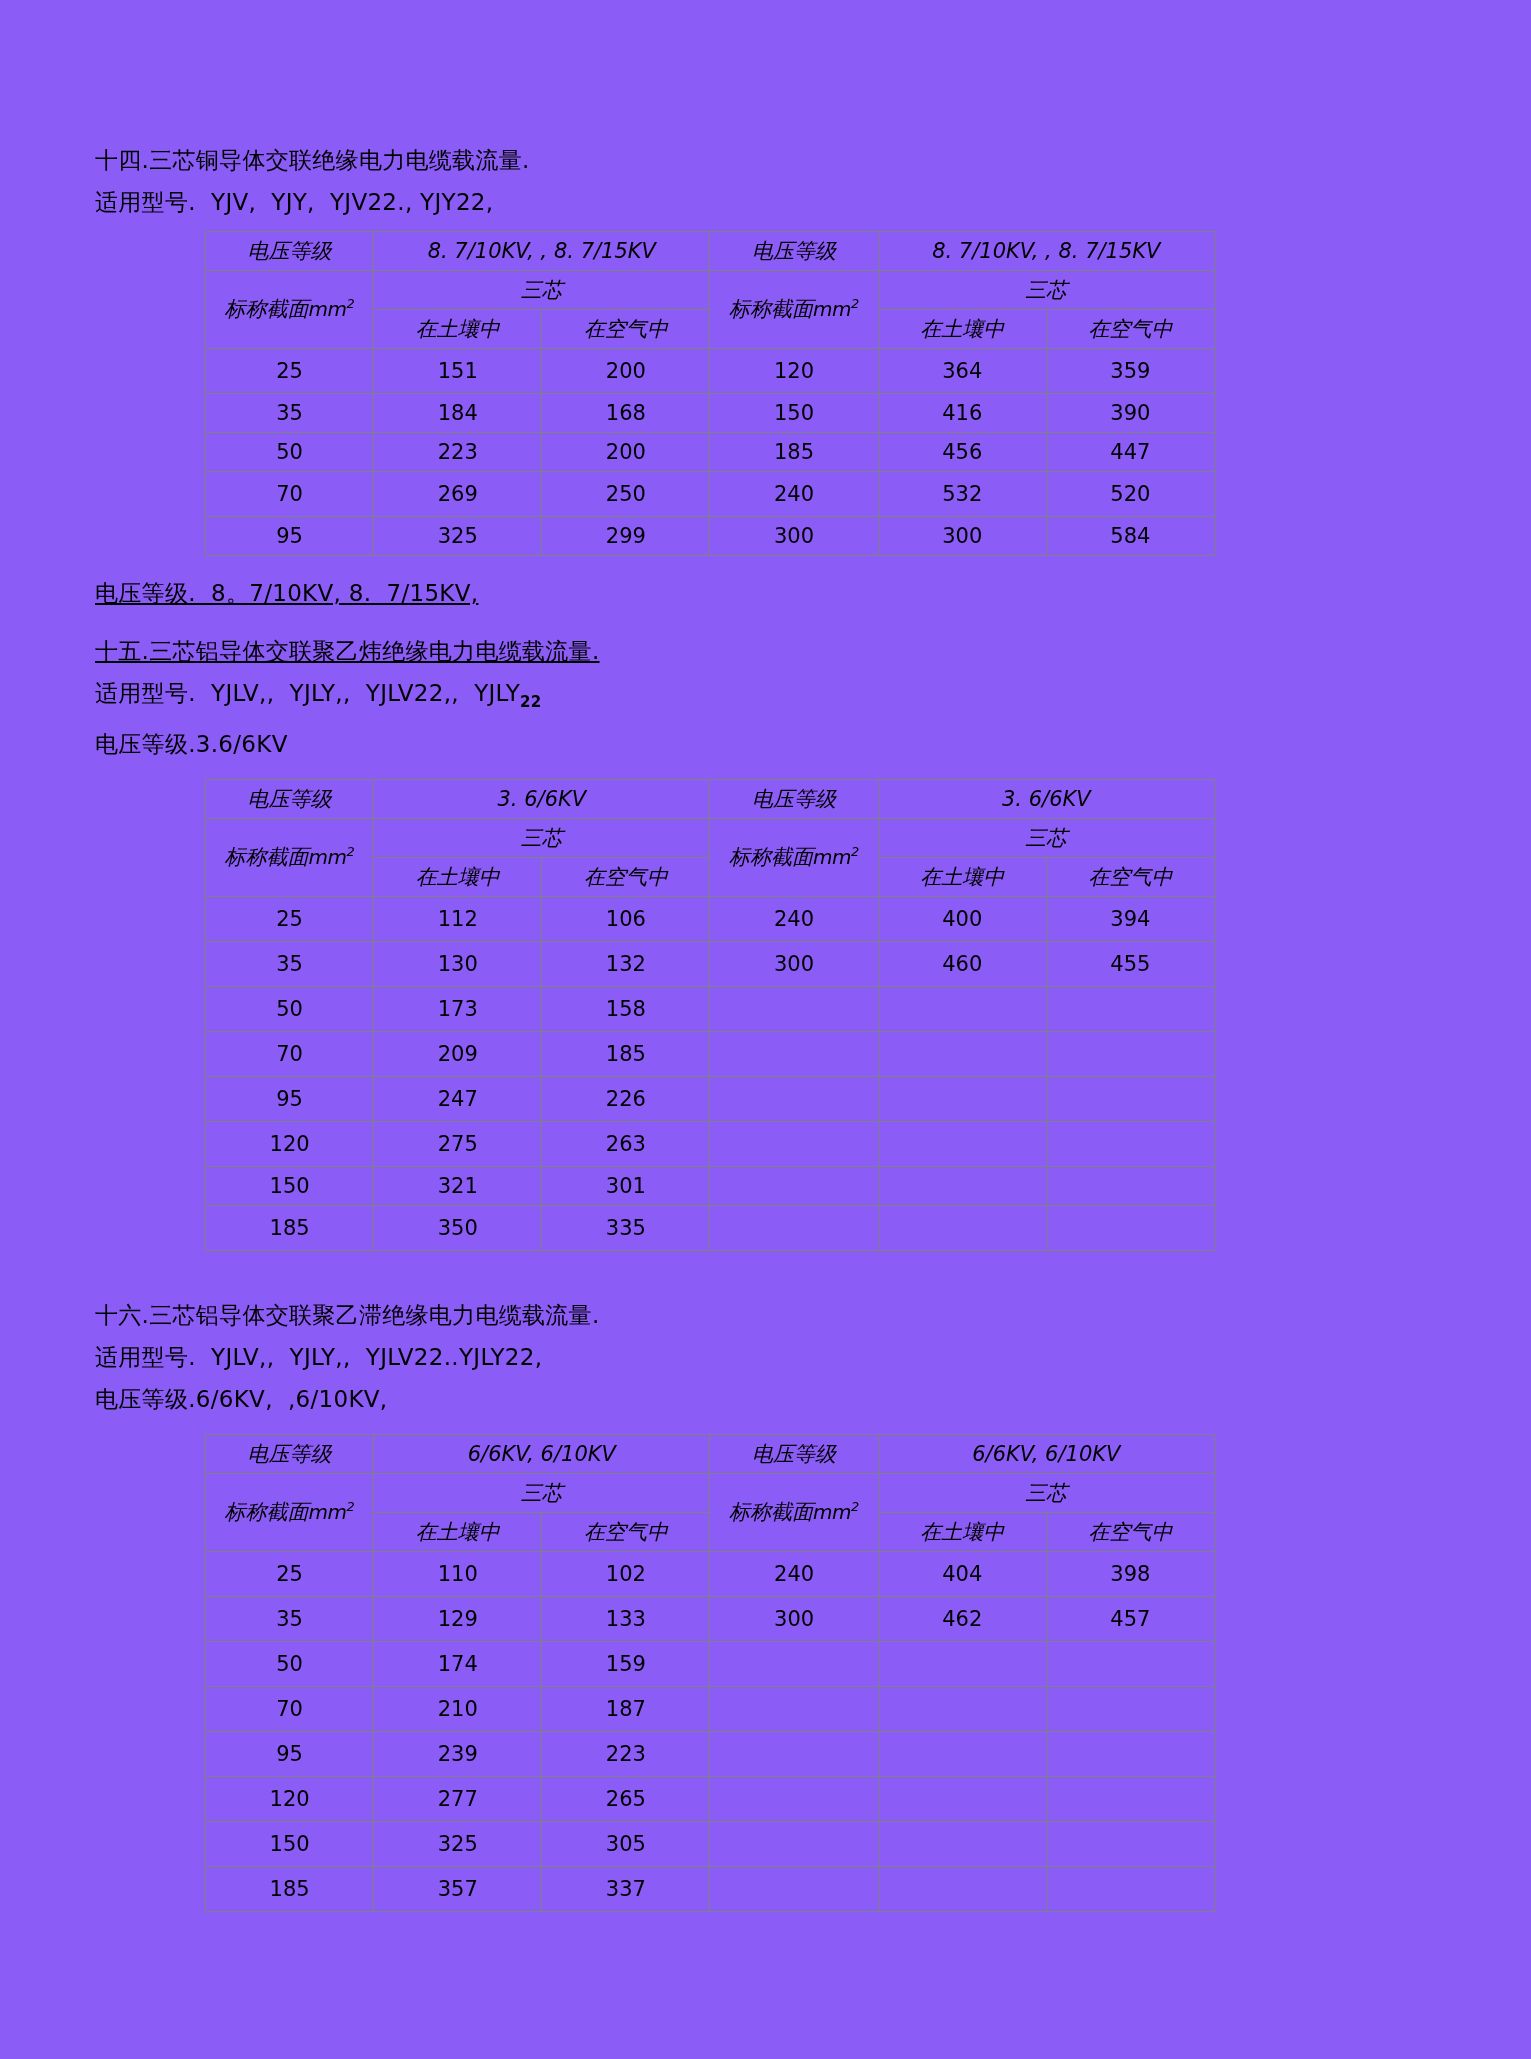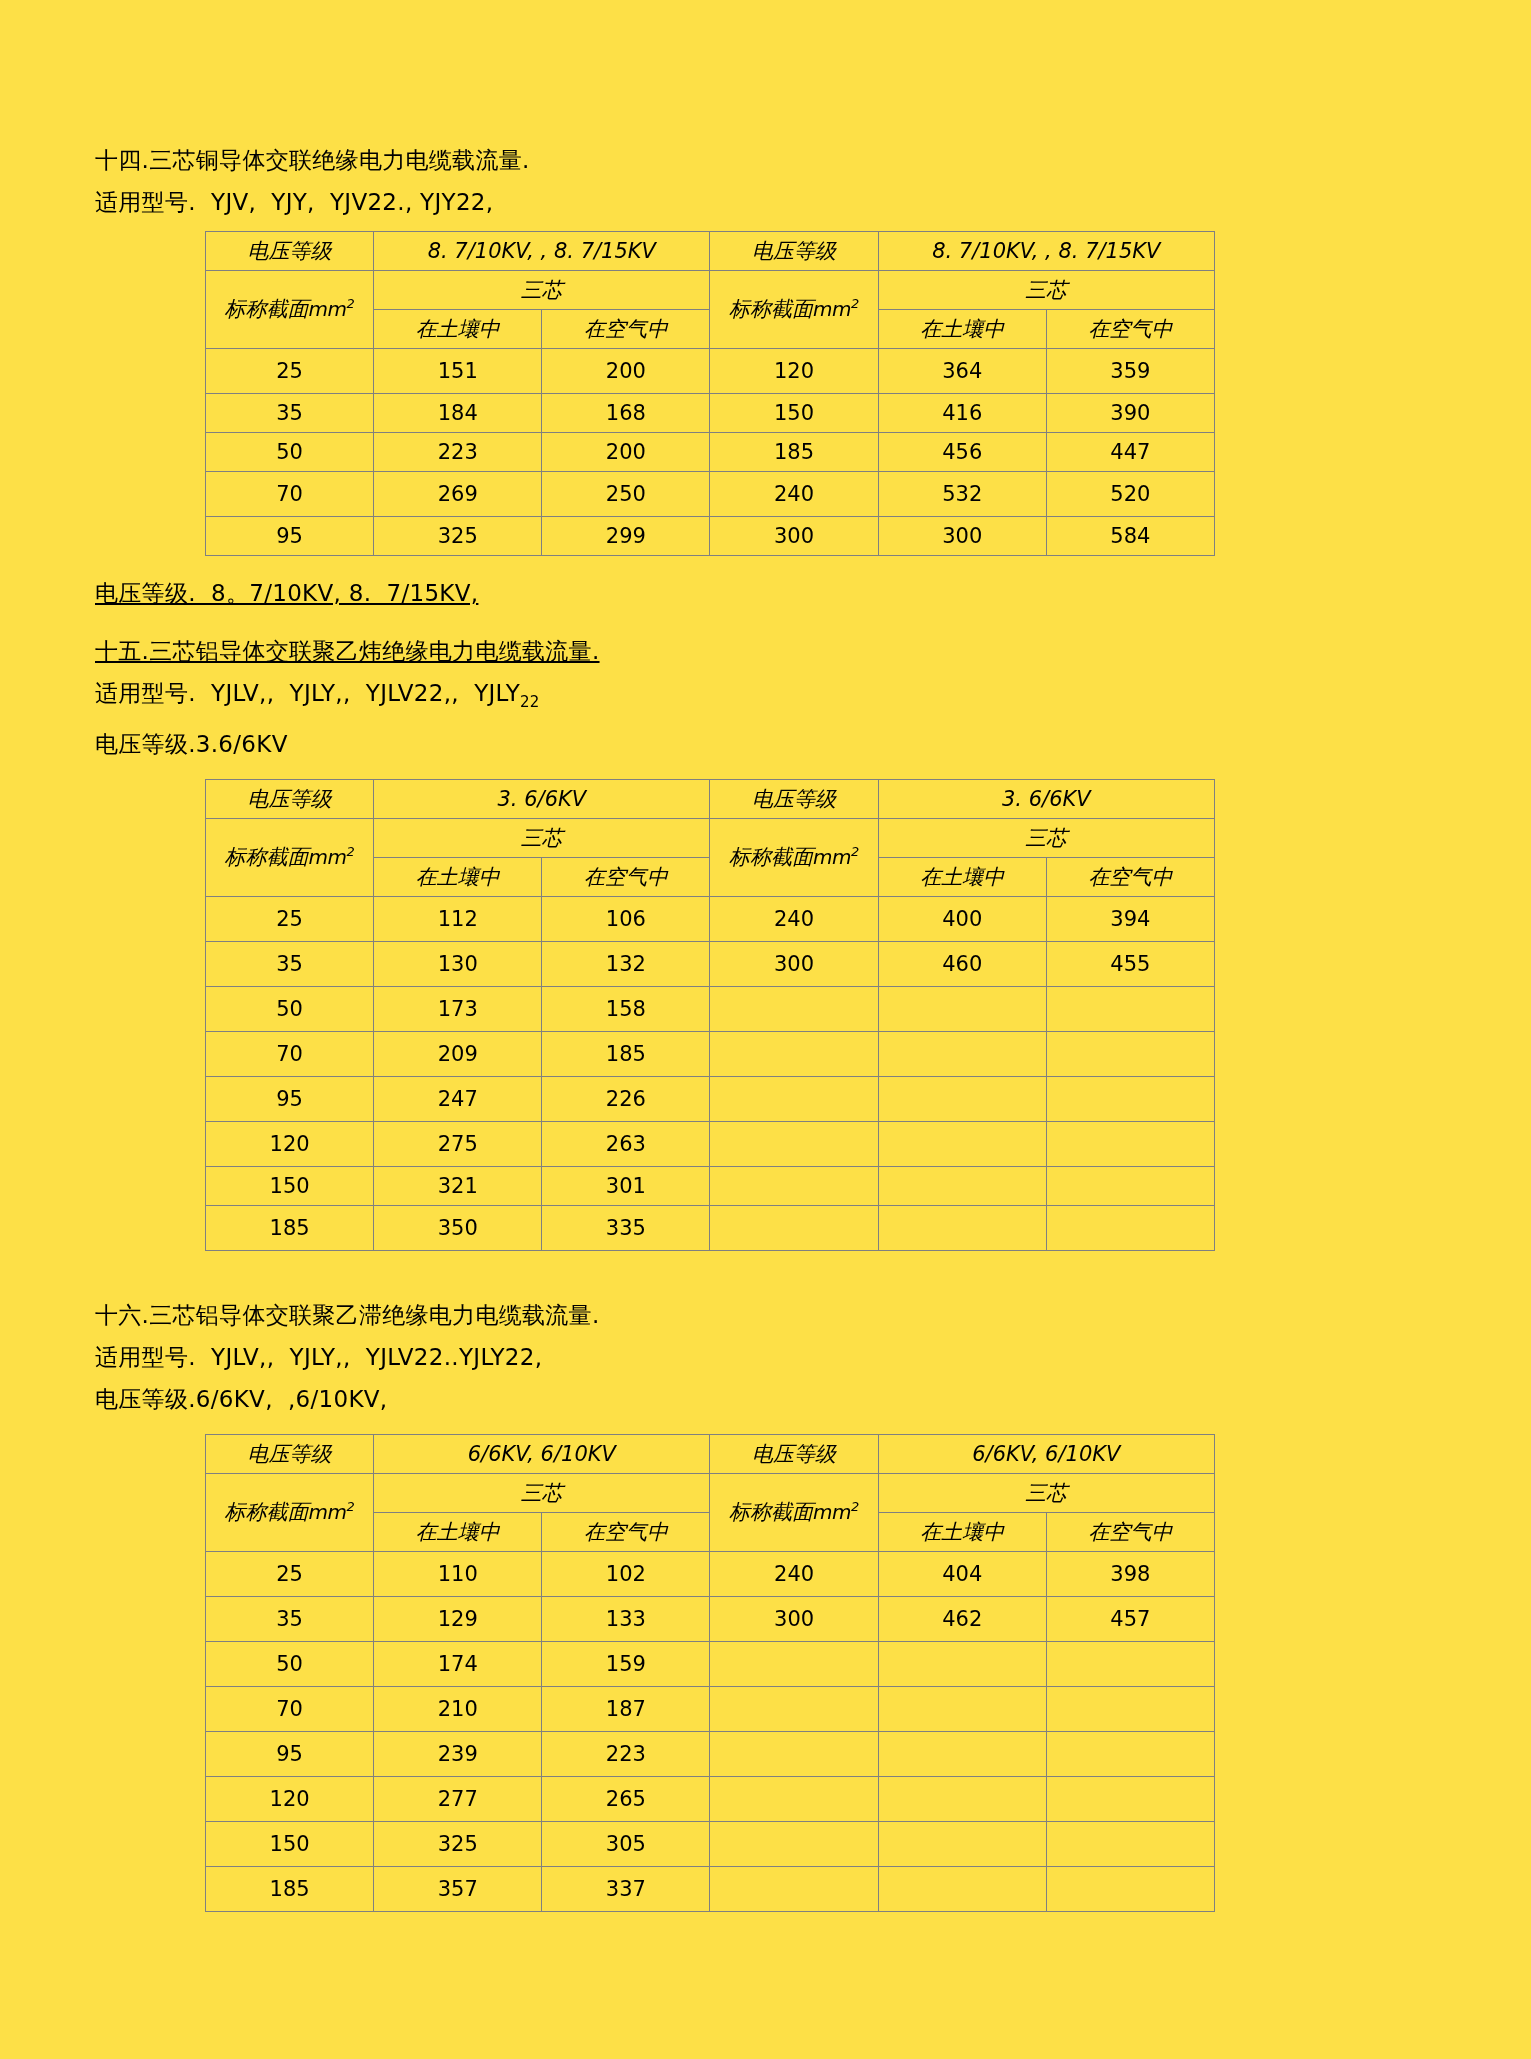--- a/index.html
+++ b/index.html
@@ -11,21 +11,21 @@
     width: 1531px;
     height: 2059px;
     font-family: "DejaVu Sans", "Liberation Sans", sans-serif;
     color: #000000;
     -webkit-font-smoothing: antialiased;
   }
   .page {
     position: relative;
     width: 1531px;
     height: 2059px;
-    background: #fde047;
+    background: #8b5cf6;
     box-sizing: border-box;
     padding: 140px 0 0 0;
   }
   .content {
     margin-left: 95px;
     width: 1330px;
   }
 
   
   .para {
@@ -34,20 +34,21 @@
     letter-spacing: 0.3px;
     white-space: pre;
     font-family: "DejaVu Sans", "Liberation Sans", sans-serif;
   }
   .para.gap-top   { margin-top: 17px; text-decoration: underline; }
   .para.tight     { margin-top: 1px; }
 
   .sub2 {
     font-size: 15px;
     vertical-align: sub;
+    font-weight: bold;
   }
 
   
   .tbl-wrap {
     margin-left: 110px;
     width: 1010px;
   }
   table.ct {
     border-collapse: collapse;
     width: 1010px;

